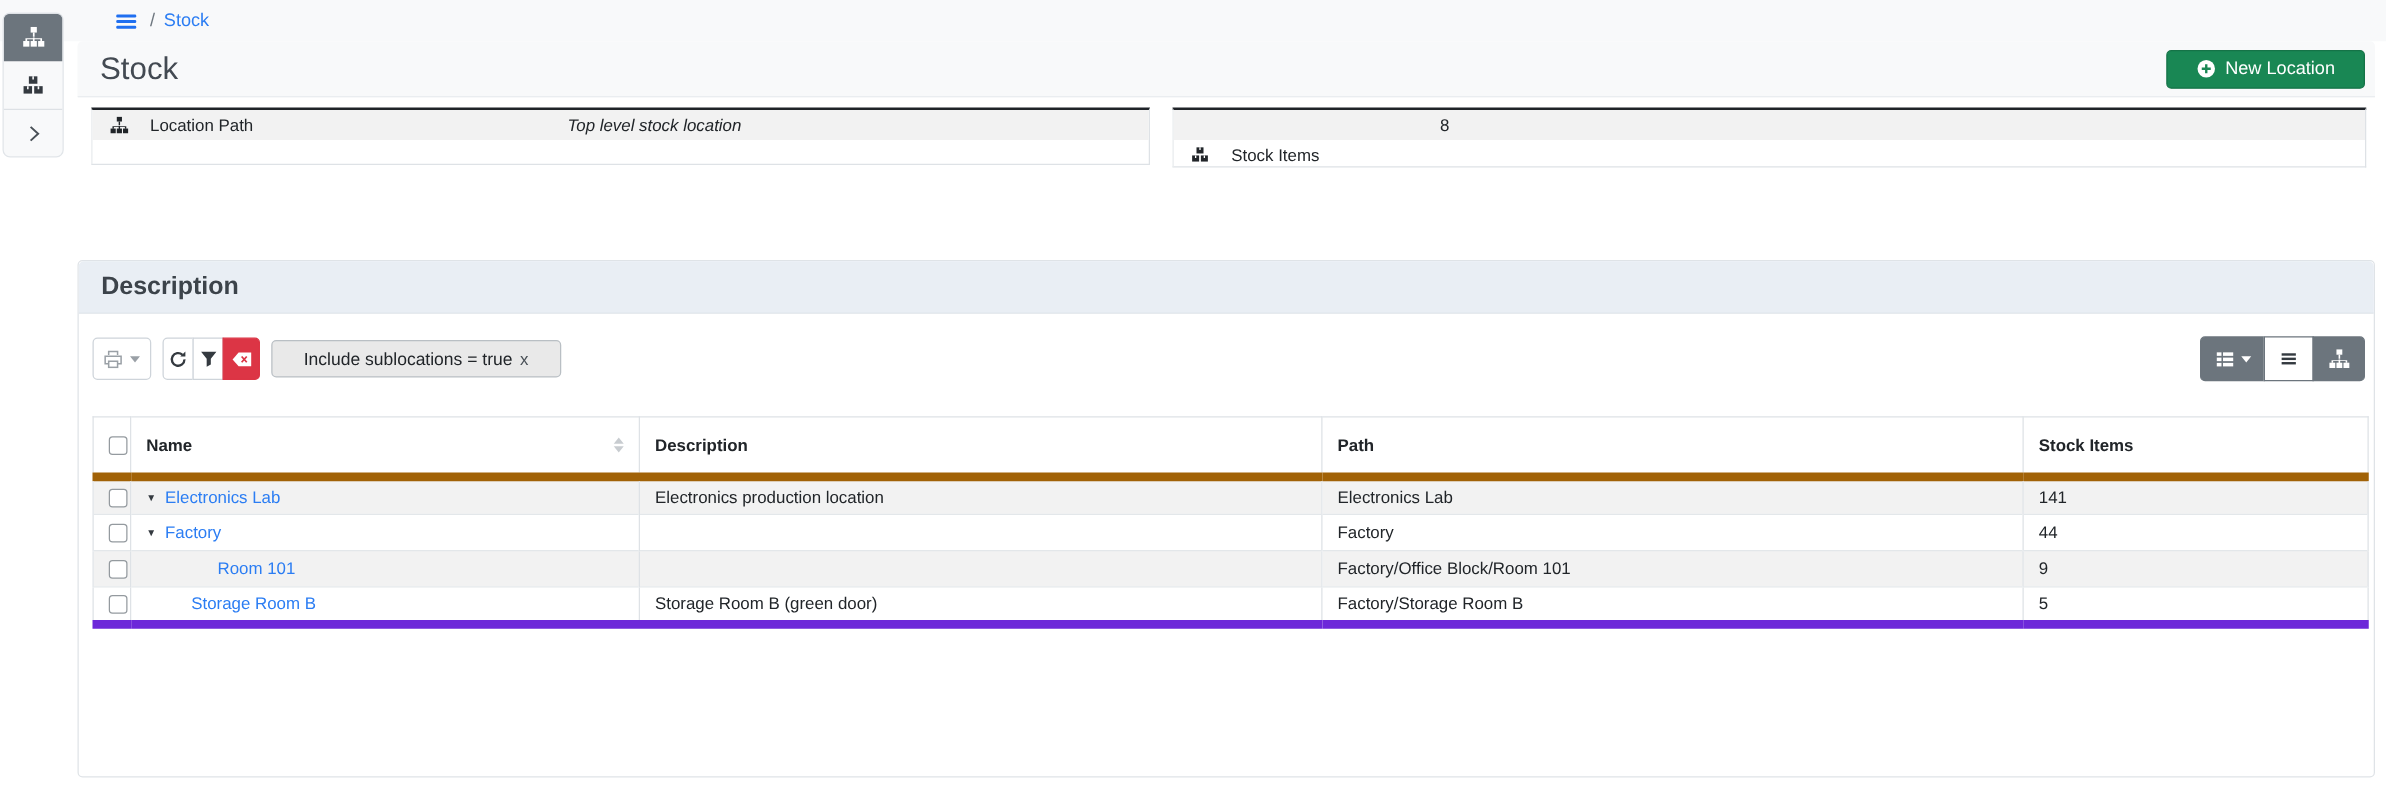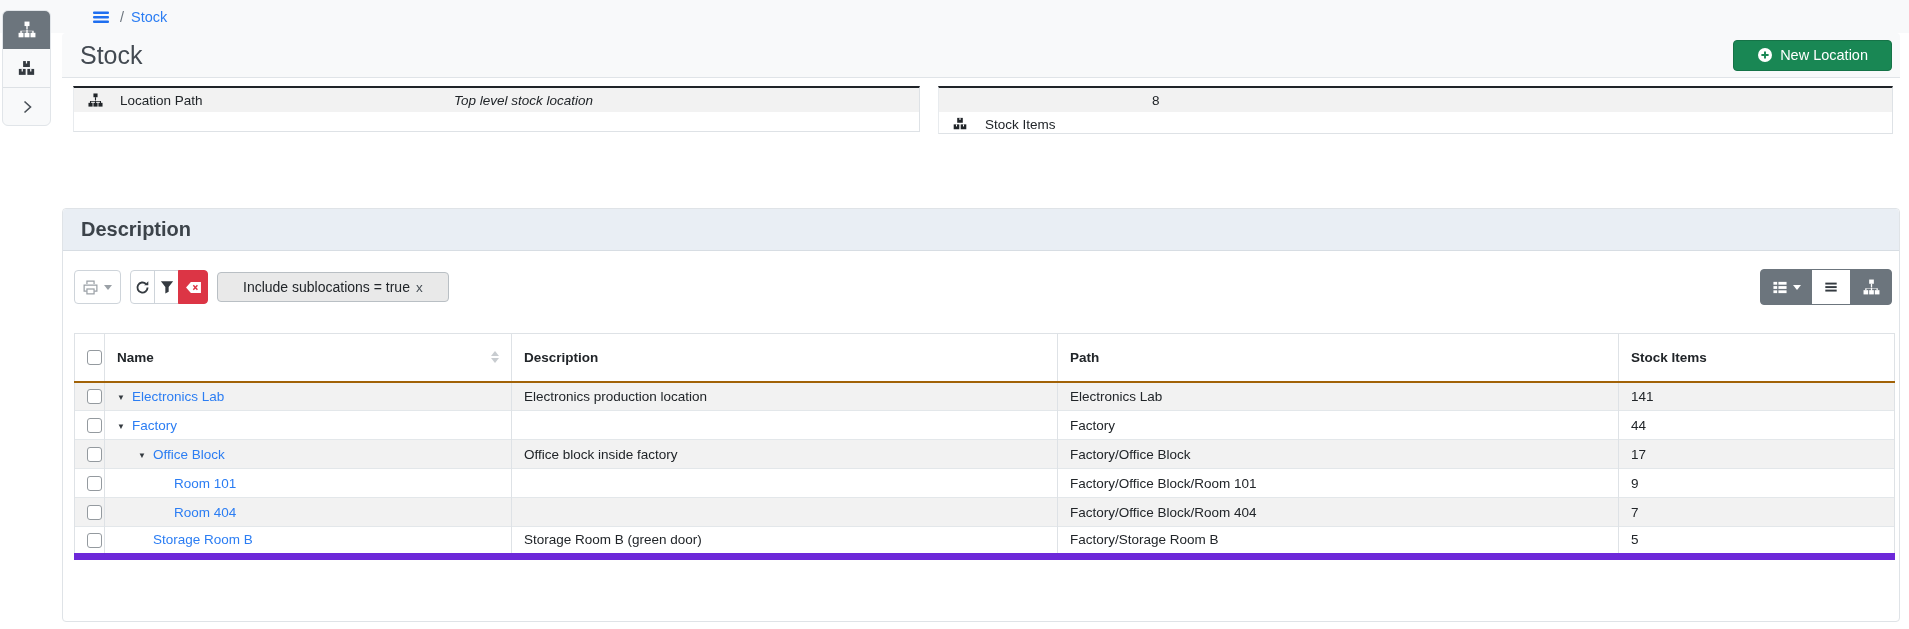--- a/index.html
+++ b/index.html
@@ -109,21 +109,21 @@
 
   
   .subloc-table { margin:28px 7px 0 11px; border-collapse:collapse; width:1820px; table-layout:fixed; }
   .subloc-table th, .subloc-table td {
     border-right:1px solid #dee2e6; border-top:1px solid #e3e7ea;
     padding:5px 12px; font-size:13.5px; text-align:left; height:29px;
     overflow:hidden; white-space:nowrap;
   }
   .subloc-table th { border-top:1px solid #dee2e6; font-weight:700; height:48px; padding:8px 12px; }
   .subloc-table th:first-child, .subloc-table td:first-child { border-left:1px solid #dee2e6; }
-  .subloc-table thead th { border-bottom:2px solid #a16207; vertical-align:middle; }
+  .subloc-table thead th { border-bottom:7px solid #a16207; vertical-align:middle; }
   .subloc-table tbody tr:nth-child(odd)  { background:#f2f2f2; }
   .subloc-table tbody tr:nth-child(even) { background:#ffffff; }
   .subloc-table tbody tr:last-child td { border-bottom:7px solid #6d28d9; }
   .th-flex { display:flex; align-items:center; justify-content:space-between; }
   .checkbox { width:15px; height:15px; border:1px solid #949a9f; border-radius:3px; background:#fff; display:inline-block; vertical-align:middle; cursor:pointer; }
   .col-check { text-align:center; }
   .row-caret { display:inline-block; width:15px; font-size:8px; color:#343a40; cursor:pointer; vertical-align:1px; }
   .loc-link { color:#2b7df3; cursor:pointer; }
 </style>
 </head>
@@ -358,43 +358,25 @@
     <td>
       <span class="indent" style="padding-left: 0px;"><span class="row-caret">▼</span><a class="loc-link">Factory</a></span>
     </td>
     <td></td>
     <td>Factory</td>
     <td>44</td>
   </tr>
         <tr>
     <td class="col-check"><span class="checkbox"></span></td>
     <td>
-      <span class="indent" style="padding-left: 21px;"><span class="row-caret">▼</span><a class="loc-link">Office Block</a></span>
-    </td>
-    <td>Office block inside factory</td>
-    <td>Factory/Office Block</td>
-    <td>17</td>
-  </tr>
-        <tr>
-    <td class="col-check"><span class="checkbox"></span></td>
-    <td>
       <span class="indent" style="padding-left: 42px;"><span class="row-caret" style="visibility: hidden;">▼</span><a class="loc-link">Room 101</a></span>
     </td>
     <td></td>
     <td>Factory/Office Block/Room 101</td>
     <td>9</td>
-  </tr>
-        <tr>
-    <td class="col-check"><span class="checkbox"></span></td>
-    <td>
-      <span class="indent" style="padding-left: 42px;"><span class="row-caret" style="visibility: hidden;">▼</span><a class="loc-link">Room 404</a></span>
-    </td>
-    <td></td>
-    <td>Factory/Office Block/Room 404</td>
-    <td>7</td>
   </tr>
         <tr>
     <td class="col-check"><span class="checkbox"></span></td>
     <td>
       <span class="indent" style="padding-left: 21px;"><span class="row-caret" style="visibility: hidden;">▼</span><a class="loc-link">Storage Room B</a></span>
     </td>
     <td>Storage Room B (green door)</td>
     <td>Factory/Storage Room B</td>
     <td>5</td>
   </tr>

